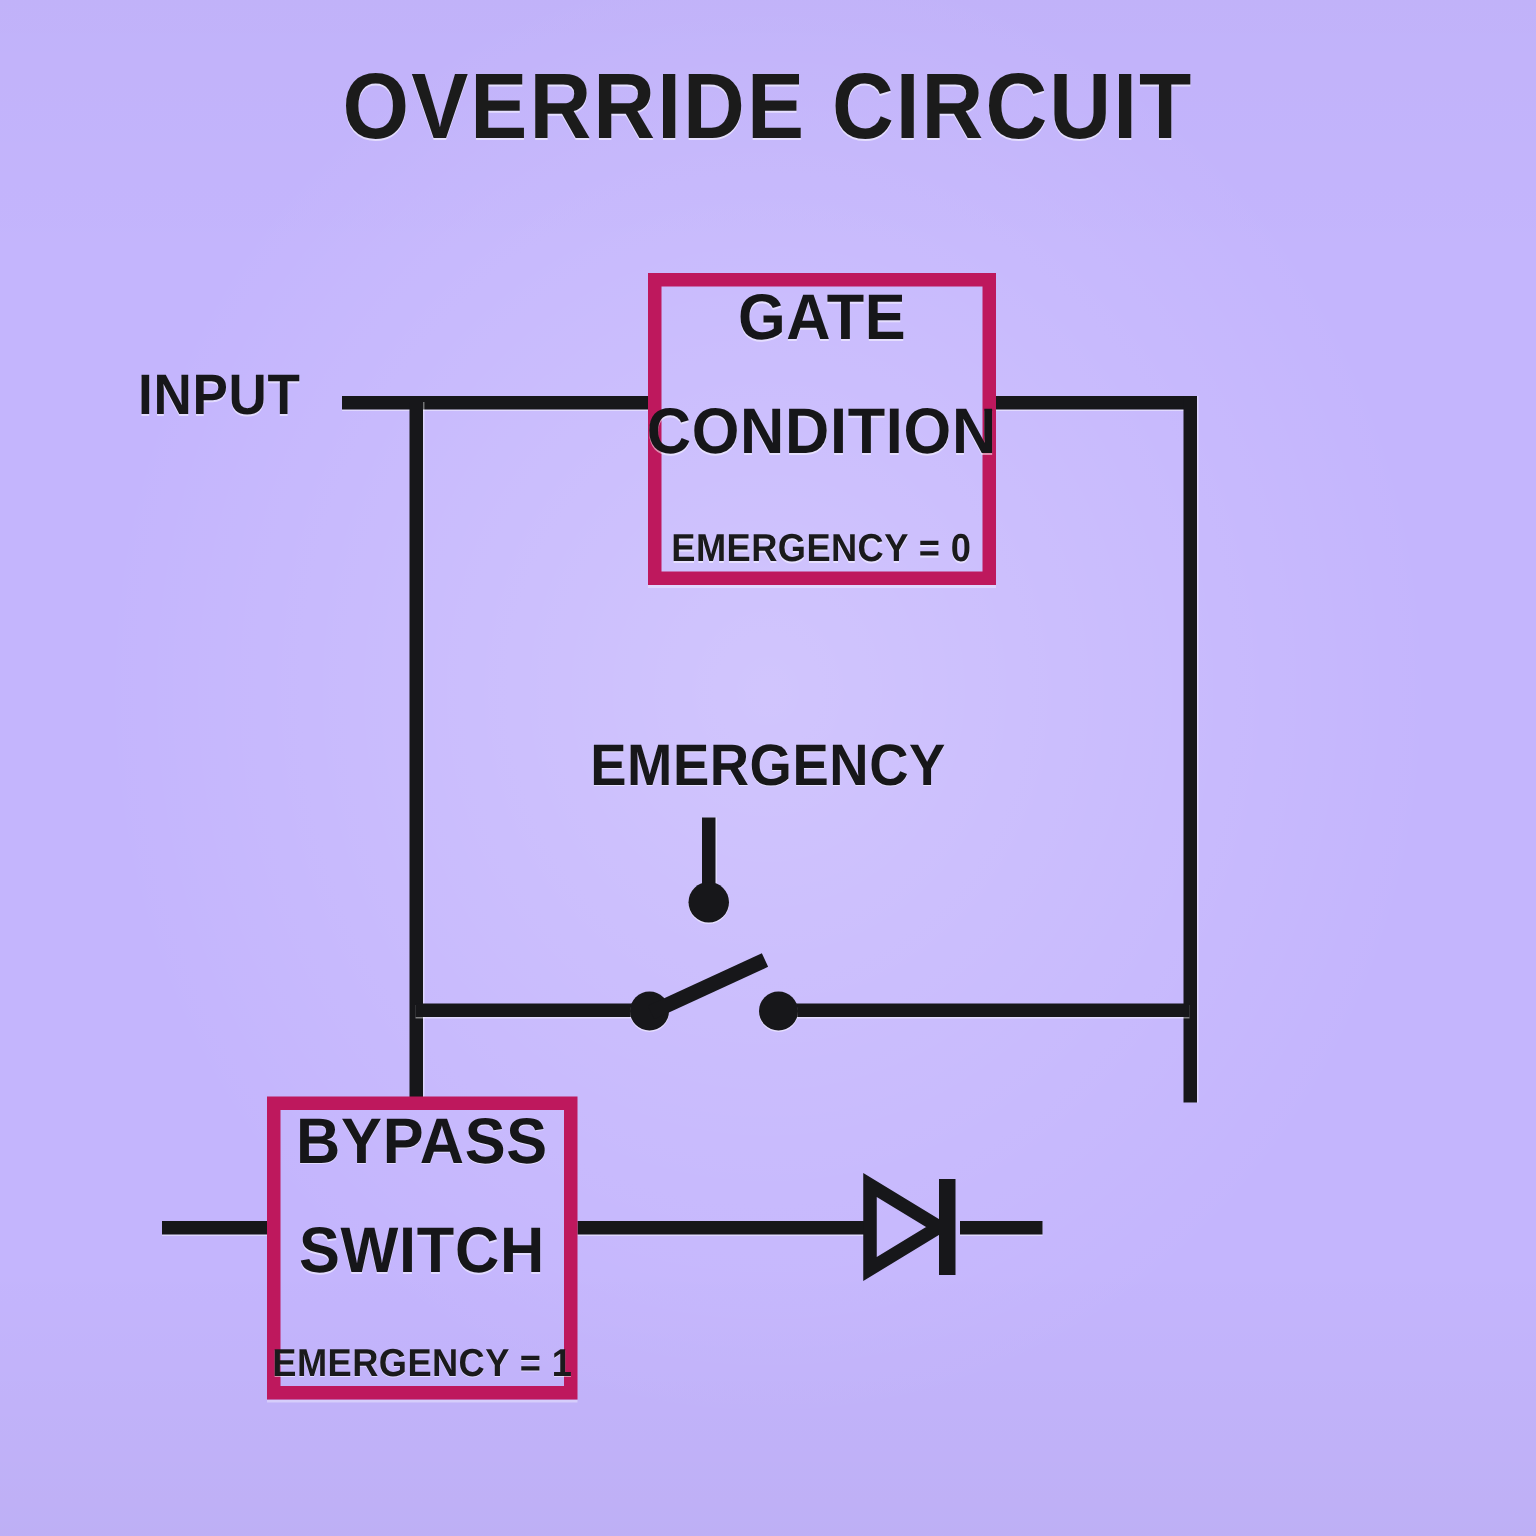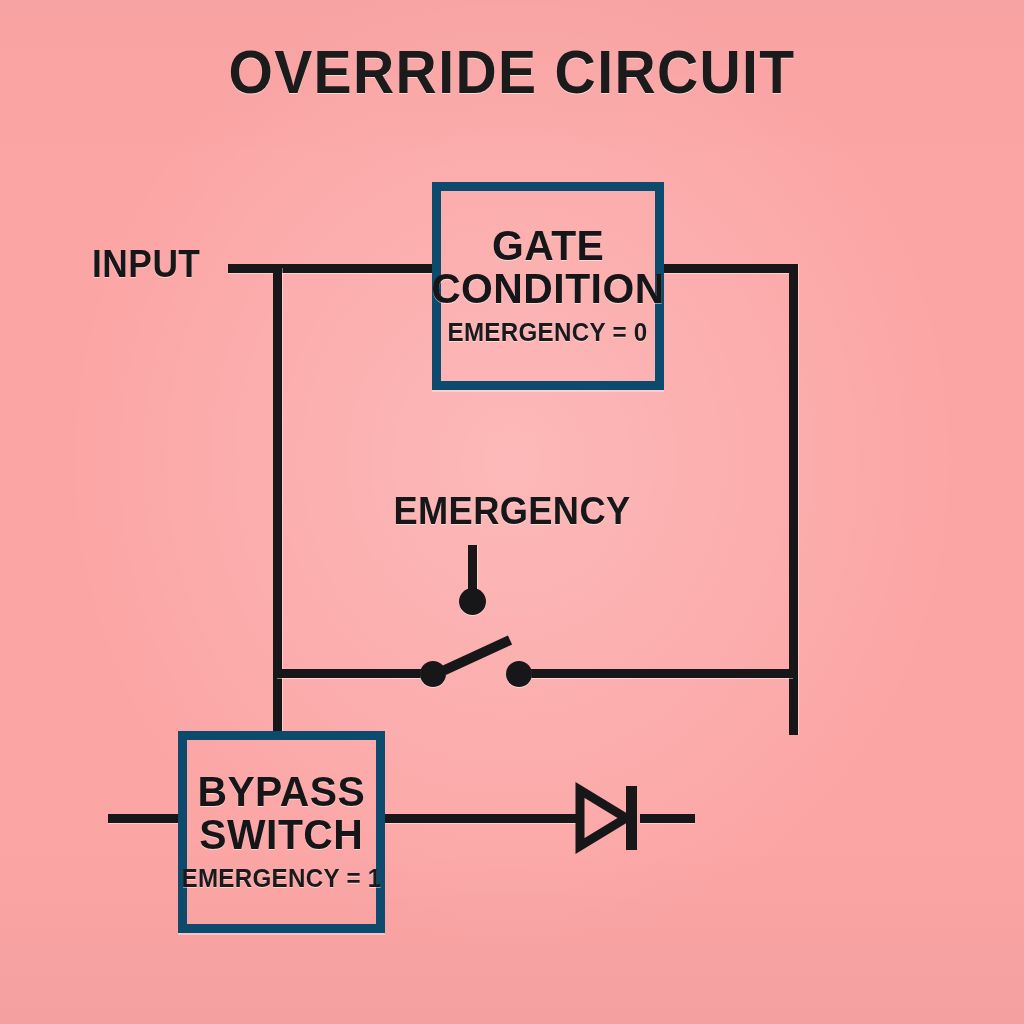--- a/index.html
+++ b/index.html
@@ -4,21 +4,21 @@
 <style>
   html, body {
     margin: 0;
     padding: 0;
     background: #d9d6c4;
   }
   #page {
     position: relative;
     width: 1024px;
     height: 1024px;
-    background: #fca5a5;
+    background: #c4b5fd;
     overflow: hidden;
     font-family: "Liberation Sans", sans-serif;
   }
   
   #paper-texture {
     position: absolute;
     inset: 0;
     background:
       radial-gradient(ellipse at 50% 45%, rgba(255,255,255,0.22) 0%, rgba(255,255,255,0.0) 62%),
       linear-gradient(180deg, rgba(0,0,0,0.015) 0%, rgba(0,0,0,0.0) 18%, rgba(0,0,0,0.0) 82%, rgba(0,0,0,0.03) 100%);
@@ -53,27 +53,27 @@
     box-shadow: 1px 0 0 rgba(255,255,255,0.4);
   }
   .node-dot {
     position: absolute;
     background: #17171a;
     border-radius: 50%;
     box-shadow: 0 1px 0 rgba(255,255,255,0.5);
   }
   .block {
     position: absolute;
-    border: 9px solid #0c4a6e;
+    border: 9px solid #be185d;
     background: transparent;
     box-sizing: border-box;
     display: flex;
     flex-direction: column;
     align-items: center;
-    justify-content: center;
+    justify-content: space-between;
     box-shadow: 0 2px 0 rgba(255,255,255,0.35);
   }
   .block-title {
     color: #161619;
     font-weight: 700;
     font-size: 41px;
     line-height: 0.99;
     letter-spacing: 0.5px;
     text-align: center;
     transform: scaleX(0.95);

